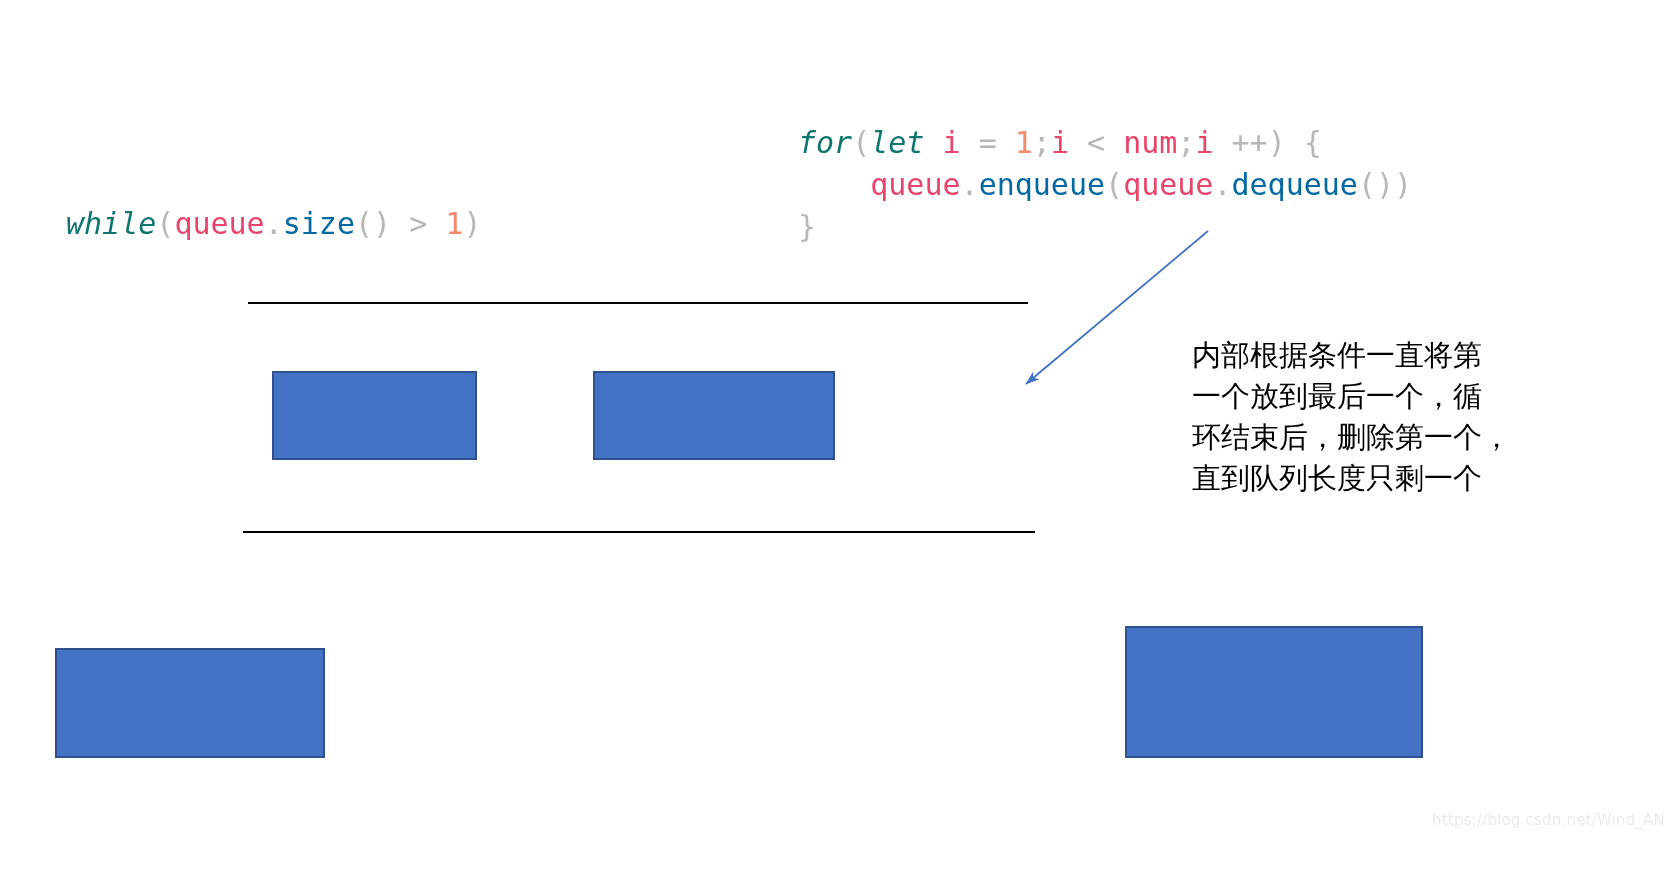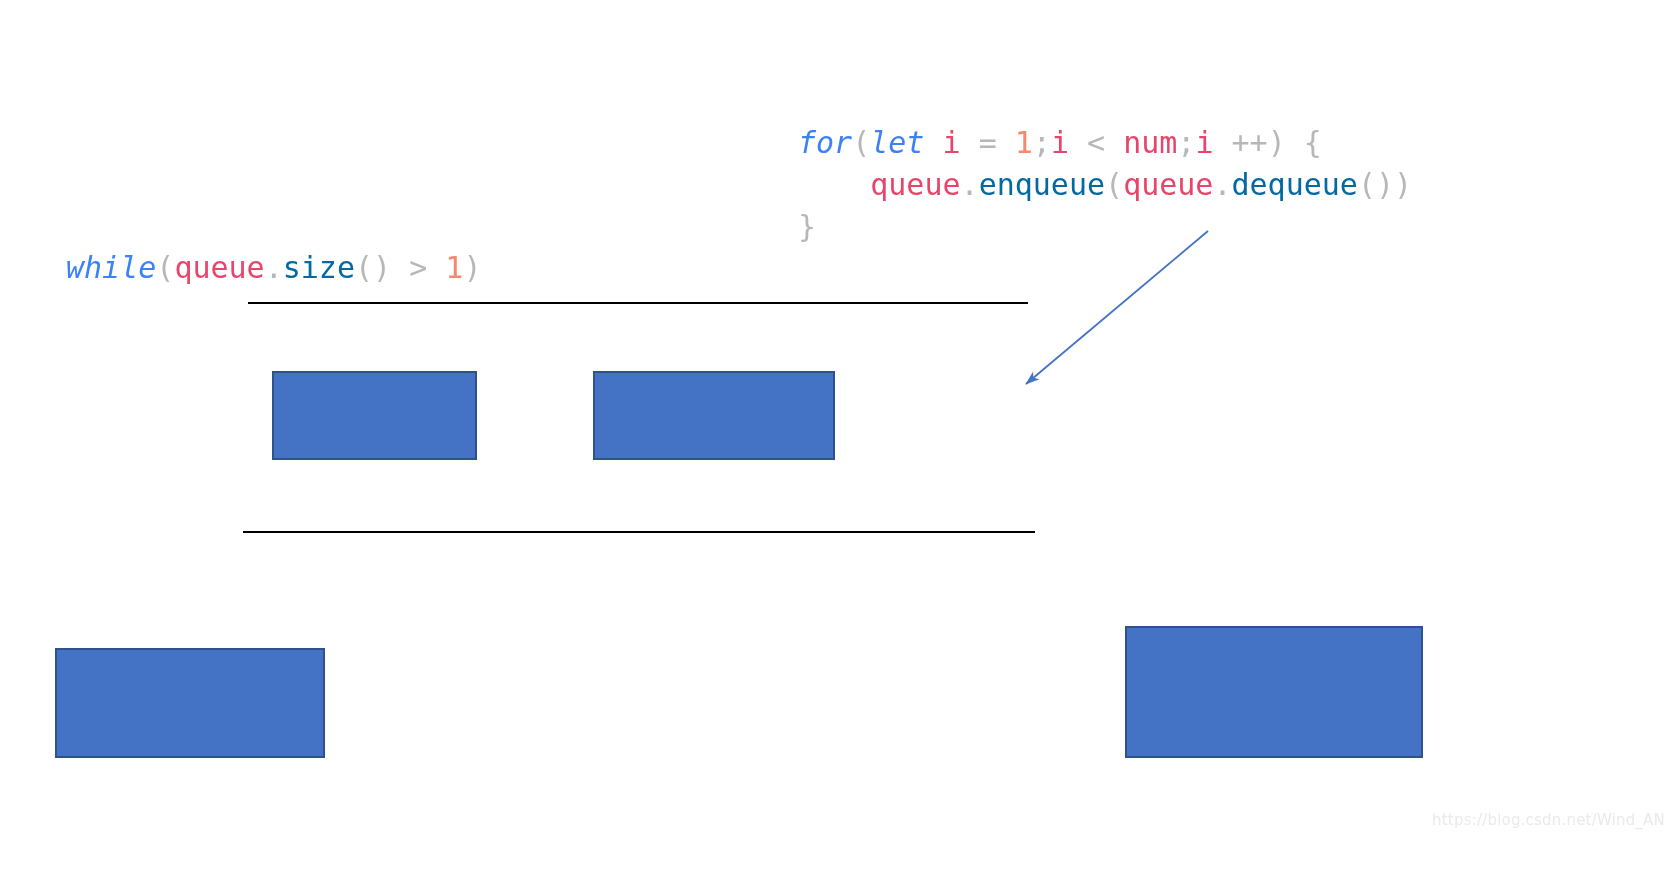--- a/index.html
+++ b/index.html
@@ -20,28 +20,28 @@
 
   
   .code {
     position: absolute;
     font-family: "DejaVu Sans Mono", monospace;
     font-size: 30px;
     line-height: 42px;
     white-space: pre;
     letter-spacing: 0px;
   }
-  .kw      { color: #3b82f6; font-style: italic; }
+  .kw      { color: #0f766e; font-style: italic; }
   .ident   { color: #e8456b; }
   .method  { color: #0369a1; }
   .punc    { color: #b7b7b7; }
   .num     { color: #f48a6d; }
   .op      { color: #b7b7b7; }
 
-  #while-stmt { left: 66px;  top: 203px; margin-top: 44px; }
+  #while-stmt { left: 66px;  top: 203px; }
   #for-block  { left: 798px; top: 122px; }
 
   
   .hrule {
     position: absolute;
     height: 0;
     border-top: 2px solid #000000;
   }
   #rule-top    { left: 248px; top: 302px; width: 780px; }
   #rule-bottom { left: 243px; top: 531px; width: 792px; }
@@ -111,16 +111,20 @@
 
   <svg id="arrow-annotation" viewBox="0 0 230 175">
     <defs>
       <marker id="arrowhead" markerWidth="9" markerHeight="9" refX="7.5" refY="3.2" orient="auto" markerUnits="strokeWidth">
         <path d="M0,0.4 L8,3.2 L0,6 L2.2,3.2 Z" fill="#4472c4"></path>
       </marker>
     </defs>
     <line x1="208" y1="6" x2="26" y2="159" stroke="#4472c4" stroke-width="1.8" marker-end="url(#arrowhead)"></line>
   </svg>
 
+  <div id="annotation-text">内部根据条件一直将第
+一个放到最后一个，循
+环结束后，删除第一个，
+直到队列长度只剩一个</div>
 
   <div id="watermark">https://blog.csdn.net/Wind_AN</div>
 
 </div>
 
 </body></html>

